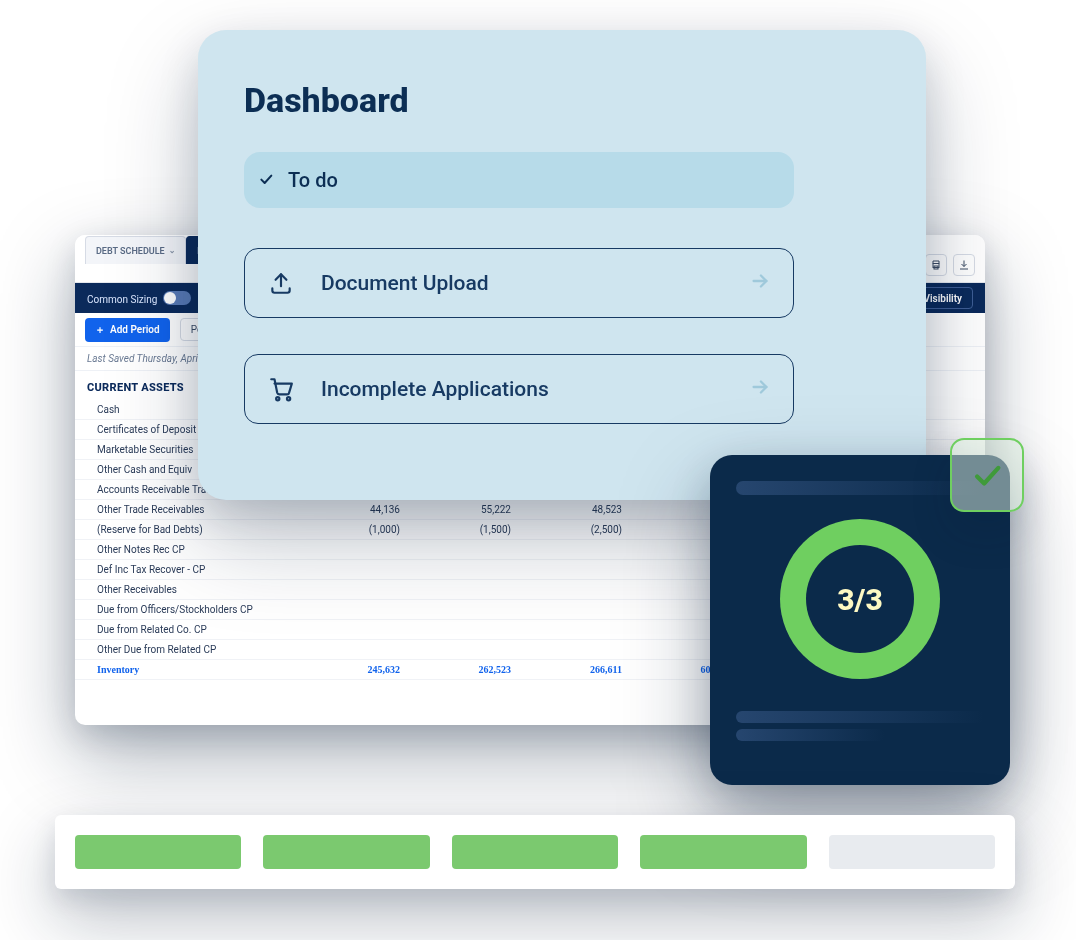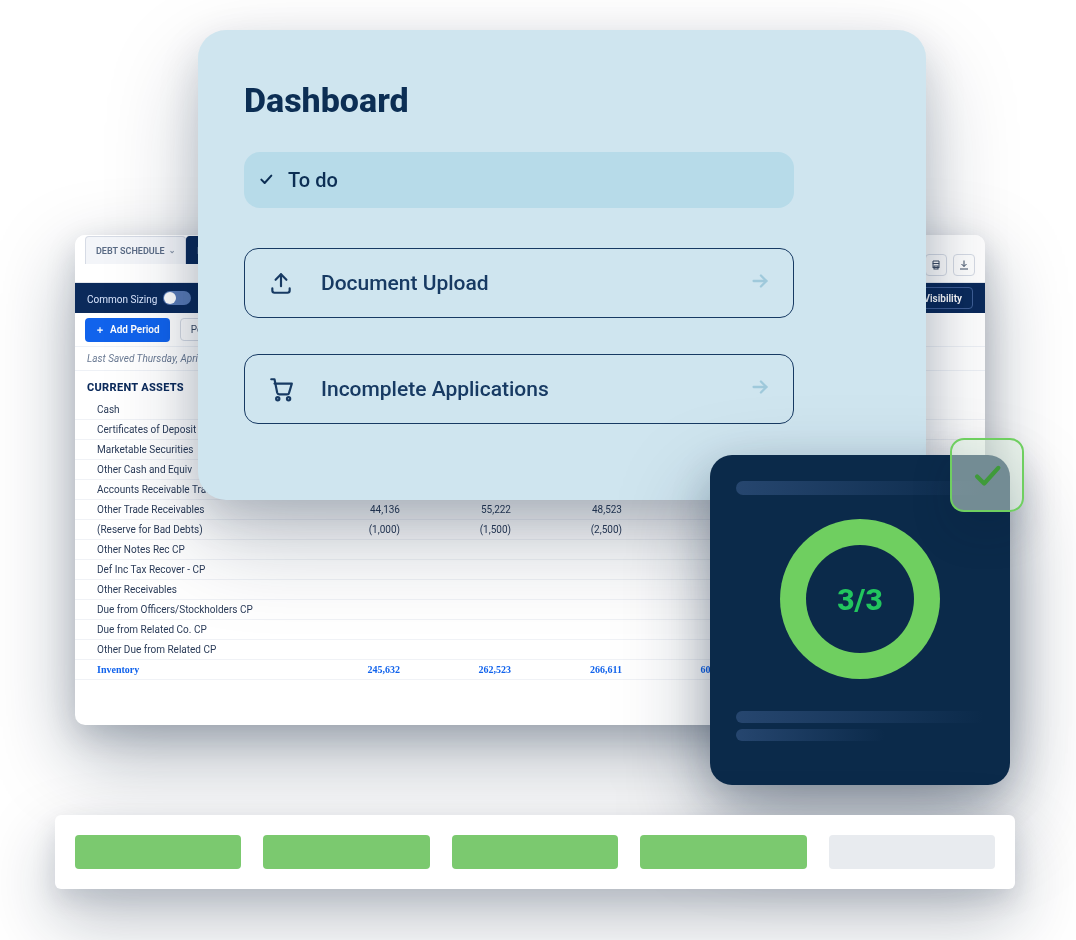--- a/index.html
+++ b/index.html
@@ -160,21 +160,21 @@
   .pg-topbar { width:100%; height:14px; border-radius:7px; background: linear-gradient(90deg,#26466f 0%, #0b2a4a 100%); margin-bottom:24px;}
   .ring-wrap { width:160px; height:160px; position:relative; margin-bottom:26px;}
   .ring-bg, .ring-fg {
     position:absolute; inset:0; border-radius:50%;
   }
   .ring-bg { background: conic-gradient(#6fcf60 0 100%); }
   .ring-hole {
     position:absolute; inset:26px; border-radius:50%; background:#0b2a4a;
     display:flex; align-items:center; justify-content:center;
   }
-  .ring-text { font-size:30px; font-weight:800; color:#22c55e; }
+  .ring-text { font-size:30px; font-weight:800; color:#fef9c3; }
   .pg-line { width:100%; height:12px; border-radius:6px; background: linear-gradient(90deg,#26466f 0%, #0b2a4a 100%); margin-top:6px;}
   .pg-line.short { width:60%; align-self:flex-start; }
 
   .check-badge {
     position:absolute;
     left: 950px; top:438px;
     width:74px; height:74px; border:2px solid #6fcf60; border-radius:14px;
     background: rgba(220,238,222,0.5);
     display:flex; align-items:center; justify-content:center;
     box-shadow: 0 20px 40px rgba(9,28,55,0.15);

